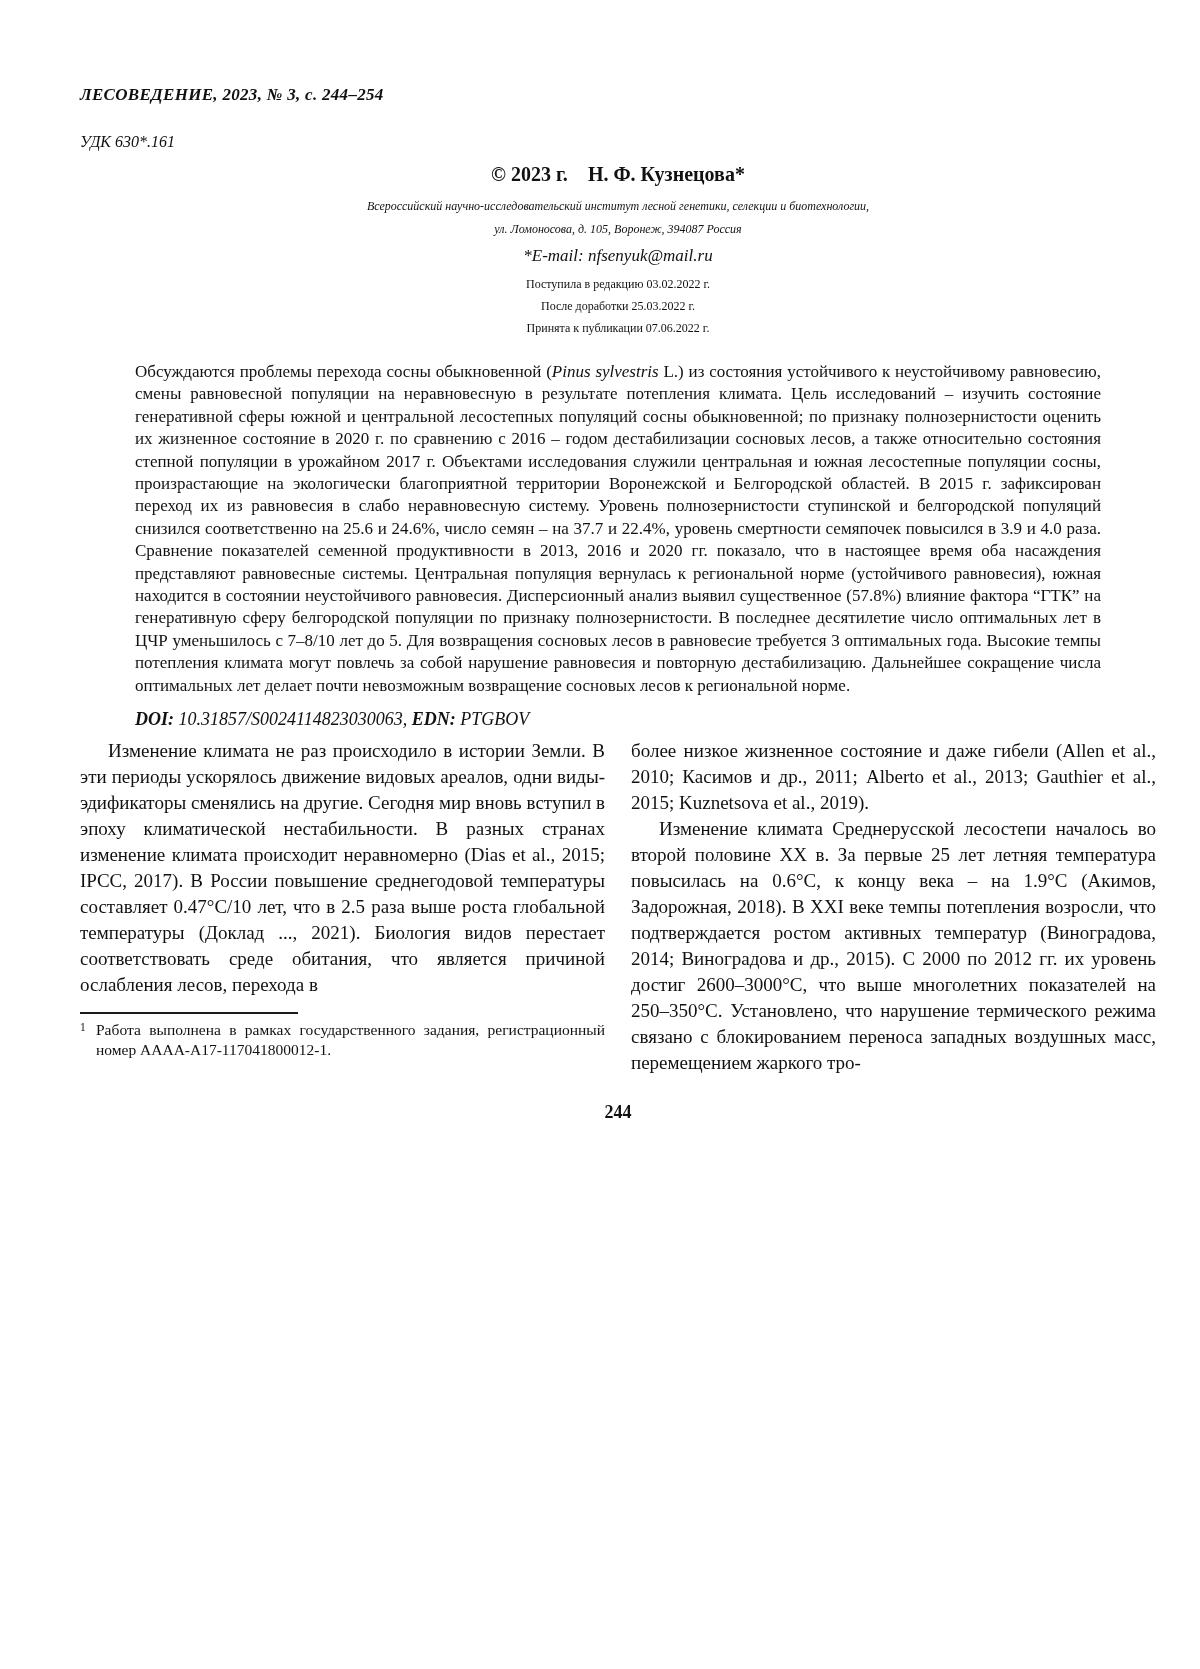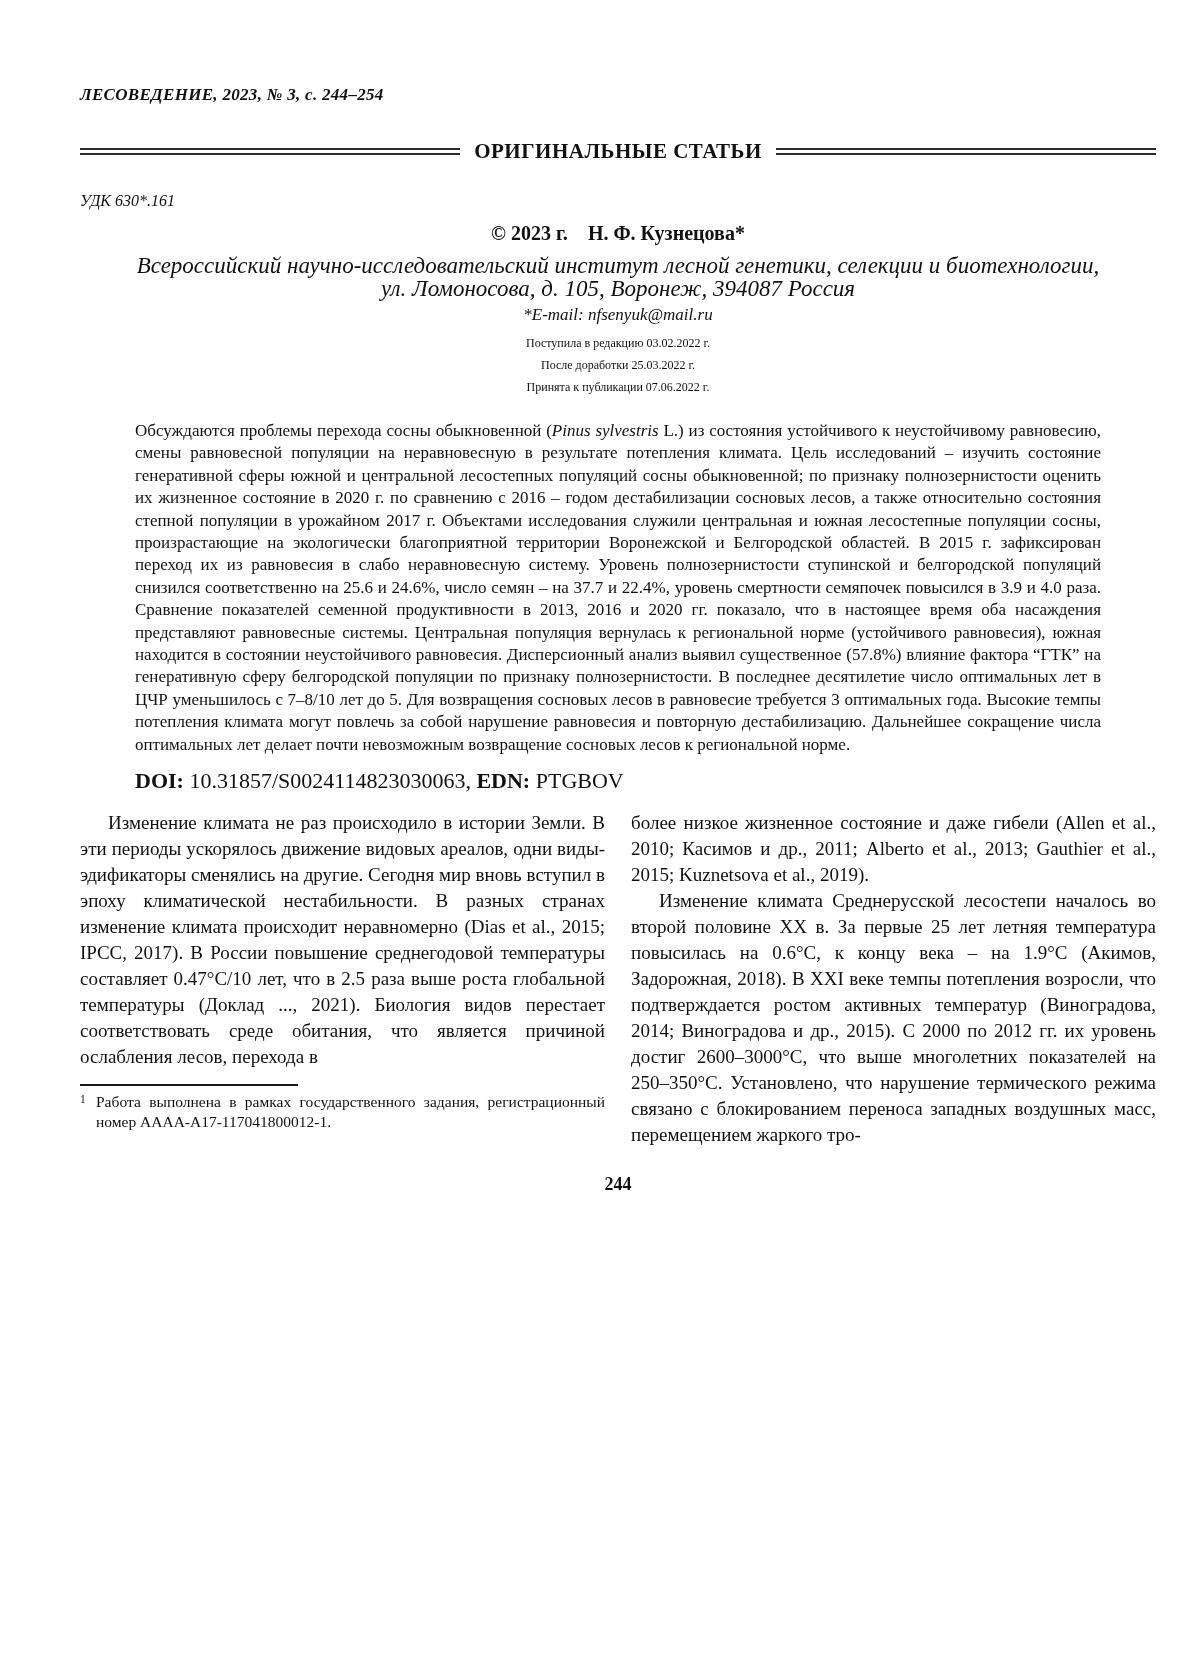--- a/index.html
+++ b/index.html
@@ -66,21 +66,21 @@
   .byline {
     margin-top: 12px;
     text-align: center;
     font-size: 20px;
     font-weight: bold;
   }
   .byline .copyright { margin-right: 20px; }
   .affiliation {
     margin-top: 9px;
     text-align: center;
-    font-size: 23px;
+    font-size: 12px;
     font-style: italic;
     line-height: 23px;
   }
   .email-line {
     margin-top: 5px;
     text-align: center;
     font-size: 17px;
     font-style: italic;
   }
   .dates {
@@ -98,22 +98,23 @@
   }
   .abstract .species { font-style: italic; }
   .keywords {
     margin: 22px 55px 0 55px;
     font-size: 17px;
     font-style: italic;
     line-height: 23px;
     text-align: justify;
   }
   .identifiers {
-    margin: 12px 55px 16px 55px;
-    font-size: 22px;
+    margin: 12px 55px 8px 55px;
+    font-size: 18px;
+    font-style: italic;
   }
   .identifiers .id-label { font-weight: bold; }
   
   .body-columns {
     display: flex;
     gap: 26px;
   }
   .col {
     flex: 1 1 0;
     font-size: 19px;
@@ -149,25 +150,20 @@
     font-weight: bold;
   }
 </style>
 </head>
 <body>
 
 <div class="page">
 
   <div class="journal-line">ЛЕСОВЕДЕНИЕ, 2023, № 3, с. 244–254</div>
 
-  <div class="section-row">
-    <div class="double-rule"></div>
-    <div class="section-heading">ОРИГИНАЛЬНЫЕ СТАТЬИ</div>
-    <div class="double-rule"></div>
-  </div>
 
   <div class="udc">УДК 630*.161</div>
 
 
   <div class="byline">
     <span class="copyright">© 2023 г.</span><span>Н. Ф. Кузнецова*</span>
   </div>
 
   <div class="affiliation">
     <span>Всероссийский научно-исследовательский институт лесной генетики, селекции и биотехнологии,</span><br>

